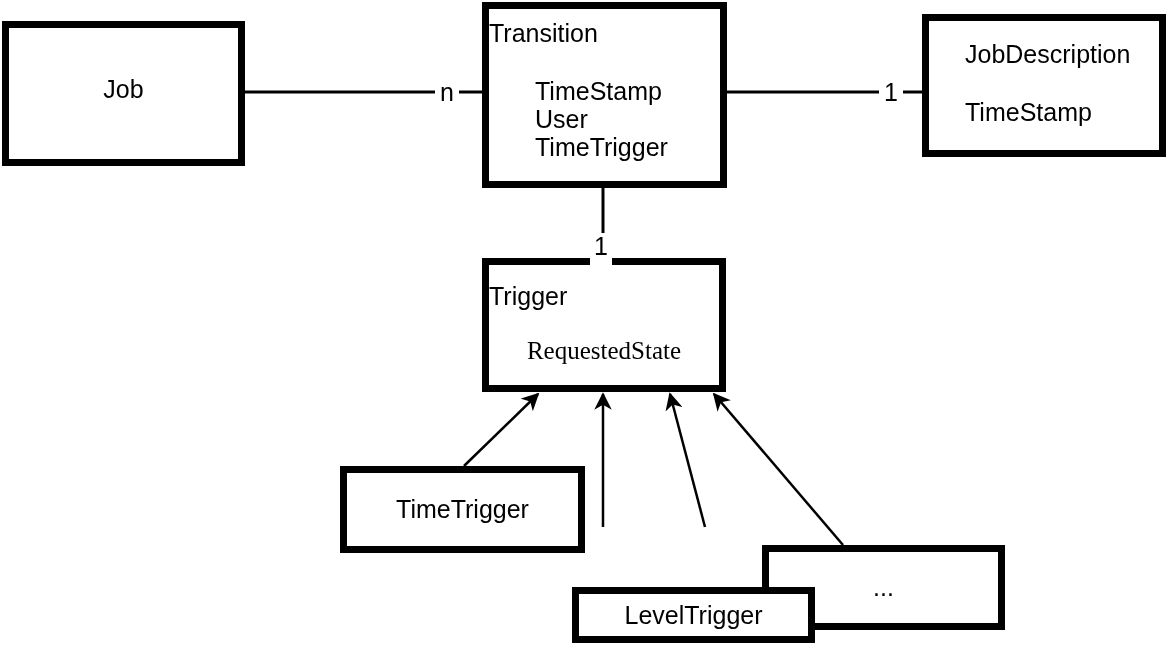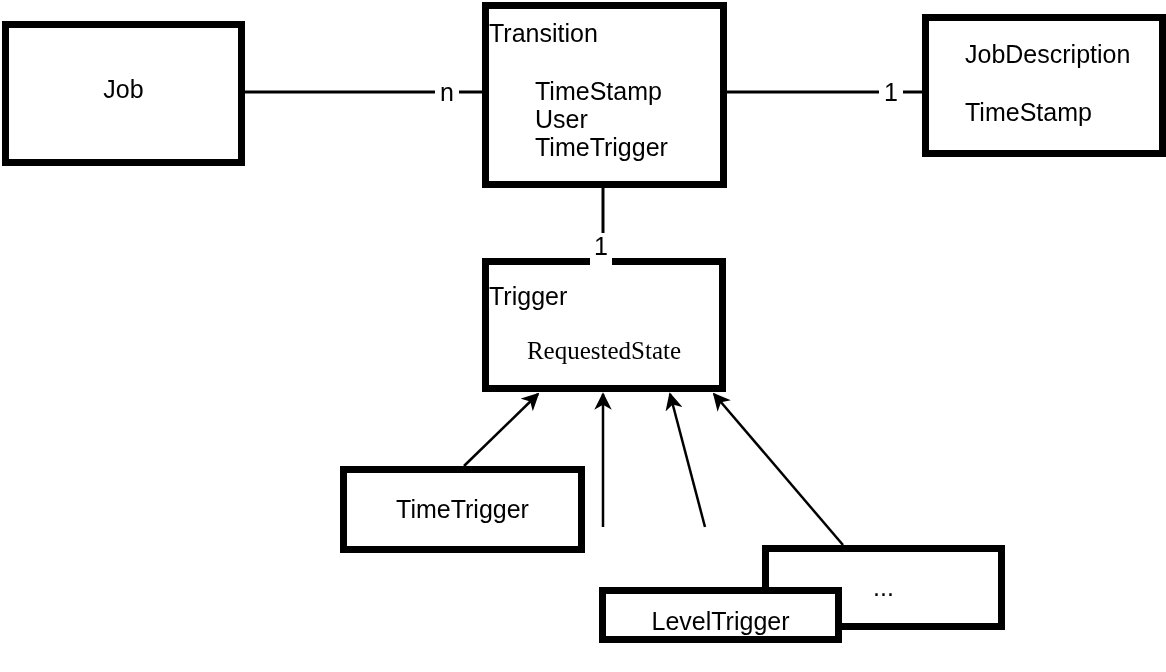--- a/index.html
+++ b/index.html
@@ -60,21 +60,21 @@
     z-index: 50;
     pointer-events: none;
   }
 
   #box-job            { left: 2px;   top: 21px;  width: 243px; height: 145px; padding-bottom: 8px; }
   #box-transition     { left: 482px; top: 2px;   width: 245px; height: 186px; }
   #box-jobdescription { left: 922px; top: 14px;  width: 244px; height: 143px; }
   #box-trigger        { left: 482px; top: 258px; width: 244px; height: 134px; padding-left: 28px; }
   #box-timetrigger    { left: 340px; top: 466px; width: 245px; height: 87px;  z-index: 20; }
   #box-durationtrigger{ left: 481px; top: 528px; width: 244px; height: 82px;  z-index: 10; }
-  #box-leveltrigger   { left: 599px; top: 587px; width: 243px; height: 56px;  z-index: 30; align-items: flex-end; }
+  #box-leveltrigger   { left: 572px; top: 587px; width: 243px; height: 56px;  z-index: 30; }
   #box-ellipsis       { left: 762px; top: 545px; width: 243px; height: 85px;  z-index: 5; }
 
   #transition-title { top: 10px; }
   #transition-attr1 { left: 46px; top: 68px; }
   #transition-attr2 { left: 46px; top: 96px; }
   #transition-attr3 { left: 46px; top: 124px; }
 
   #jobdescription-title { left: 36px; top: 19px; }
   #jobdescription-attr1 { left: 36px; top: 77px; }
 

